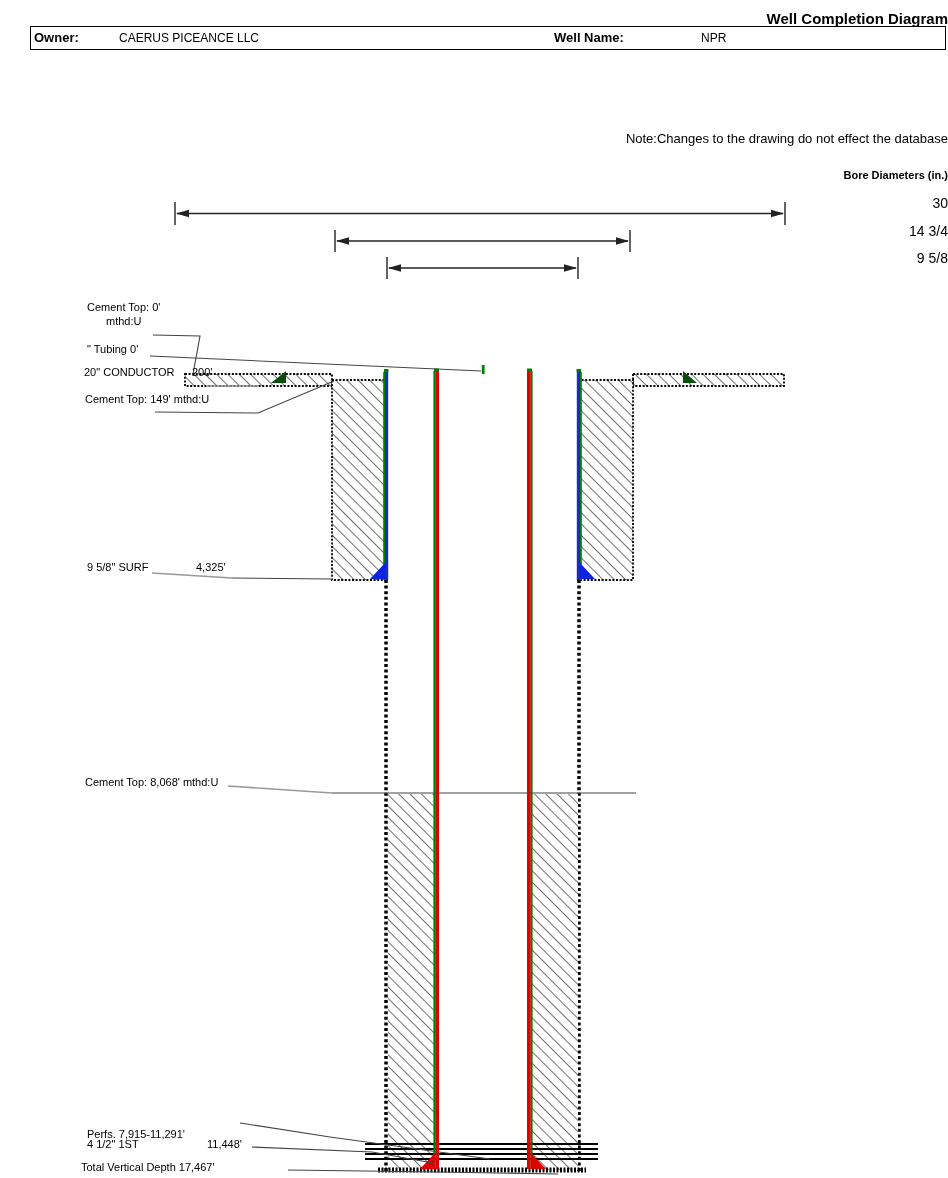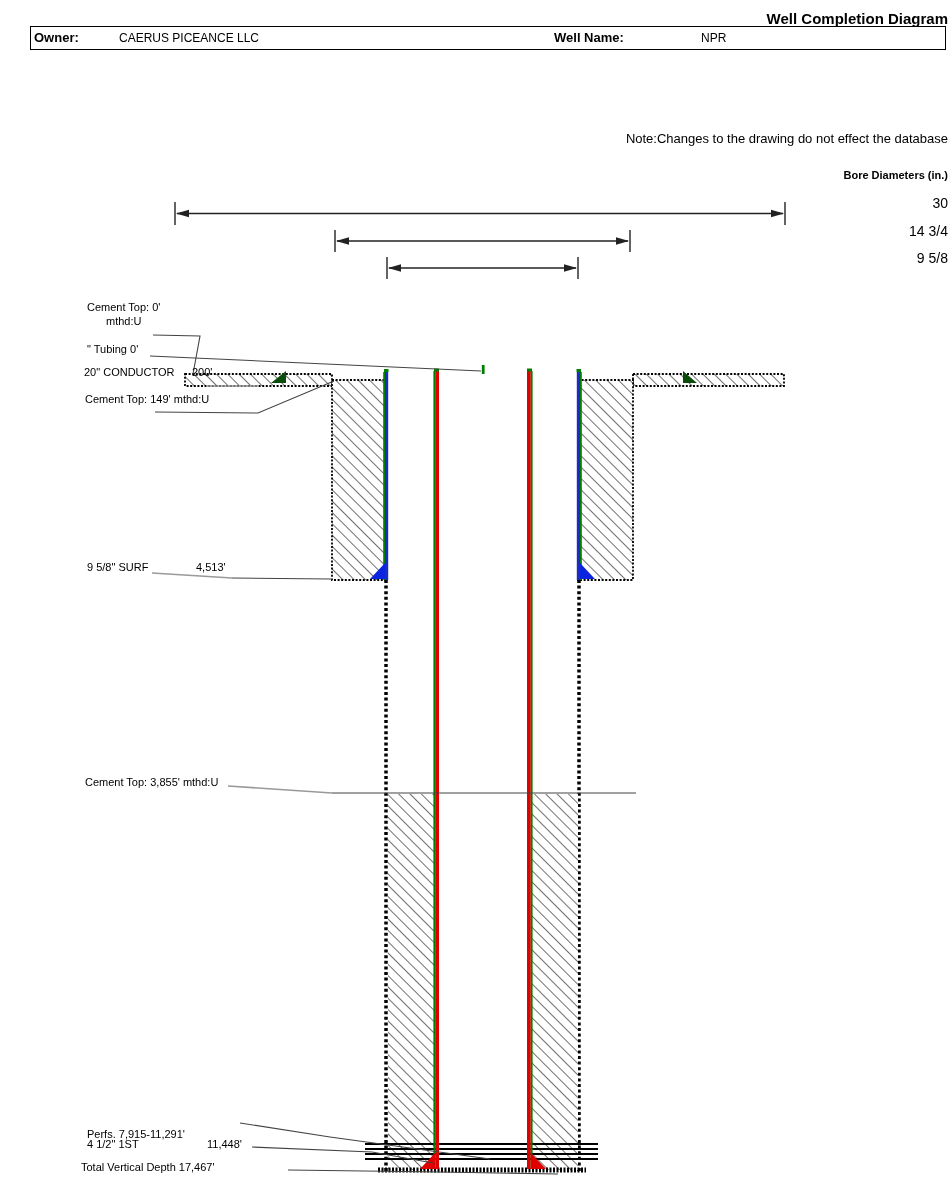--- a/index.html
+++ b/index.html
@@ -53,22 +53,22 @@
 <div class="abs ctr dimlbl" style="top:223px">14 3/4</div>
 <div class="abs ctr dimlbl" style="top:250px">9 5/8</div>
 
 <div class="lbl" style="left:87px;top:301px">Cement Top: 0'</div>
 <div class="lbl" style="left:106px;top:315px">mthd:U</div>
 <div class="lbl" style="left:87px;top:343px">" Tubing 0'</div>
 <div class="lbl" style="left:84px;top:366px">20" CONDUCTOR</div>
 <div class="lbl" style="left:192px;top:366px">200'</div>
 <div class="lbl" style="left:85px;top:393px">Cement Top: 149' mthd:U</div>
 <div class="lbl" style="left:87px;top:561px">9 5/8" SURF</div>
-<div class="lbl" style="left:196px;top:561px">4,513'</div>
-<div class="lbl" style="left:85px;top:776px">Cement Top: 3,855' mthd:U</div>
+<div class="lbl" style="left:196px;top:561px">4,325'</div>
+<div class="lbl" style="left:85px;top:776px">Cement Top: 8,068' mthd:U</div>
 <div class="lbl" style="left:87px;top:1128px">Perfs. 7,915-11,291'</div>
 <div class="lbl" style="left:87px;top:1138px">4 1/2" 1ST</div>
 <div class="lbl" style="left:207px;top:1138px">11,448'</div>
 <div class="lbl" style="left:81px;top:1161px">Total Vertical Depth 17,467'</div>
 
 <svg id="diagram" width="948" height="1178" viewBox="0 0 948 1178">
   <defs>
     <pattern id="hatchp" width="8" height="8" patternUnits="userSpaceOnUse" patternTransform="rotate(-45)">
       <rect width="8" height="8" fill="#ffffff"></rect>
       <line x1="0" y1="0" x2="0" y2="8" stroke="#111" stroke-width="1.2"></line>

